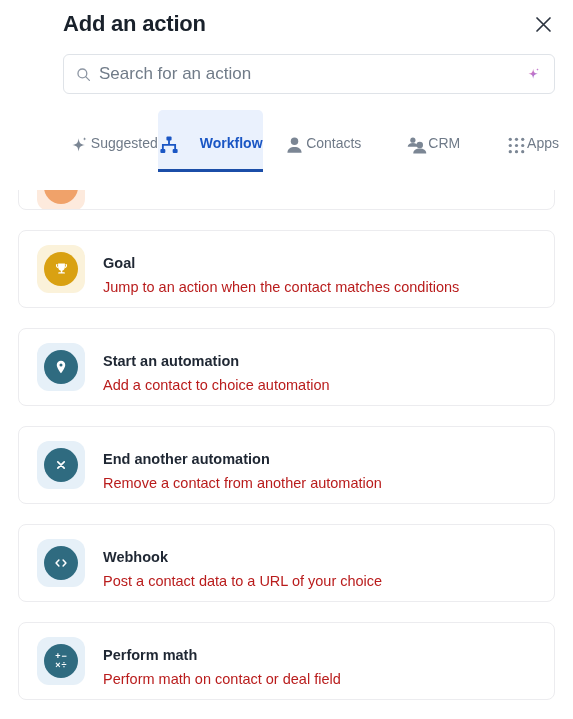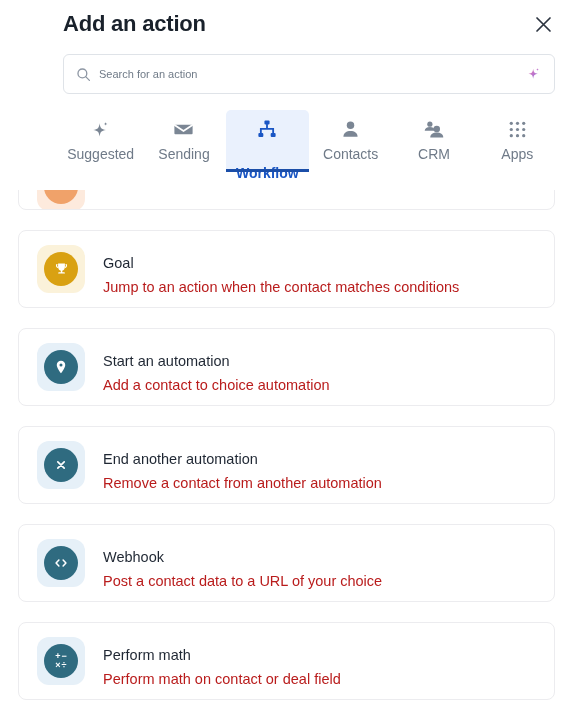--- a/index.html
+++ b/index.html
@@ -66,21 +66,21 @@
     align-items: center;
     padding: 0 12px;
     box-sizing: border-box;
   }
   .search-icon { flex: 0 0 auto; display: flex; align-items: center; margin-right: 8px; }
   .search-input {
     flex: 1 1 auto;
     border: none;
     outline: none;
     font-family: "Liberation Sans", sans-serif;
-    font-size: 11px;
+    font-size: 17px;
     color: #1d4ed8;
     background: transparent;
     padding: 0;
     height: 100%;
   }
   .search-input::placeholder { color: #707b88; opacity: 1; }
   .ai-sparkle { flex: 0 0 auto; display: flex; align-items: center; margin-left: 8px; cursor: pointer; }
 
   
   .tabs {
@@ -88,23 +88,23 @@
     display: flex;
     align-items: flex-end;
     justify-content: space-between;
     padding: 0 14px;
     box-sizing: border-box;
     height: 62px;
   }
   .tab {
     flex: 1 1 0;
     display: flex;
-    flex-direction: column;
-    align-items: center;
-    justify-content: space-between;
+    flex-direction: row;
+    align-items: center;
+    justify-content: flex-end;
     height: 62px;
     padding-top: 8px;
     box-sizing: border-box;
     cursor: pointer;
     border-radius: 5px 5px 0 0;
     position: relative;
     background: transparent;
   }
   .tab .tab-icon {
     height: 26px;
@@ -173,21 +173,21 @@
     height: 34px;
     border-radius: 50%;
     display: flex;
     align-items: center;
     justify-content: center;
     color: #ffffff;
   }
   .card-text { flex: 1 1 auto; min-width: 0; }
   .card-title {
     font-size: 14.5px;
-    font-weight: normal;
+    font-weight: bold;
     color: #1f2733;
     line-height: 20px;
     margin-bottom: 4px;
     margin-top: 12px;
   }
   .card-desc {
     font-size: 14.5px;
     color: #b91c1c;
     line-height: 20px;
   }
@@ -244,29 +244,20 @@
     <div class="tab">
       <span class="tab-icon">
         <svg width="22" height="22" viewBox="0 0 22 22" fill="currentColor" aria-hidden="true">
           <path d="M9.6 4.2 C10.3 9.2 11.2 10.1 16 10.9 C11.2 11.7 10.3 12.6 9.6 17.6 C8.9 12.6 8 11.7 3.2 10.9 C8 10.1 8.9 9.2 9.6 4.2 Z"></path>
           <path d="M15.6 3 C15.8 4.4 16 4.6 17.4 4.9 C16 5.1 15.8 5.3 15.6 6.7 C15.4 5.3 15.2 5.1 13.8 4.9 C15.2 4.6 15.4 4.4 15.6 3 Z"></path>
         </svg>
       </span>
       <span class="tab-label">Suggested</span>
     </div>
 
-    <div class="tab">
-      <span class="tab-icon">
-        <svg width="23" height="23" viewBox="0 0 24 24" fill="currentColor" aria-hidden="true">
-          <path d="M3.5 7 h17 a1 1 0 0 1 1 1 v8 a1 1 0 0 1 -1 1 h-17 a1 1 0 0 1 -1 -1 v-8 a1 1 0 0 1 1 -1 z"></path>
-          <path d="M3 7.6 L12 13.6 L21 7.6" stroke="#ffffff" stroke-width="1.8" fill="none" stroke-linecap="round"></path>
-        </svg>
-      </span>
-      <span class="tab-label">Sending</span>
-    </div>
 
     <div class="tab active">
       <span class="tab-icon">
         <svg width="22" height="22" viewBox="0 0 24 24" fill="none" stroke="currentColor" stroke-width="2" stroke-linecap="round" aria-hidden="true">
           <rect x="9.2" y="2.6" width="5.6" height="4.4" rx="1.1" fill="currentColor" stroke="none"></rect>
           <rect x="2.6" y="16.4" width="5.4" height="4.4" rx="1.1" fill="currentColor" stroke="none"></rect>
           <rect x="16" y="16.4" width="5.4" height="4.4" rx="1.1" fill="currentColor" stroke="none"></rect>
           <path d="M12 7.2 V11.4 M5.3 16.2 V11.9 H18.7 V16.2"></path>
         </svg>
       </span>

